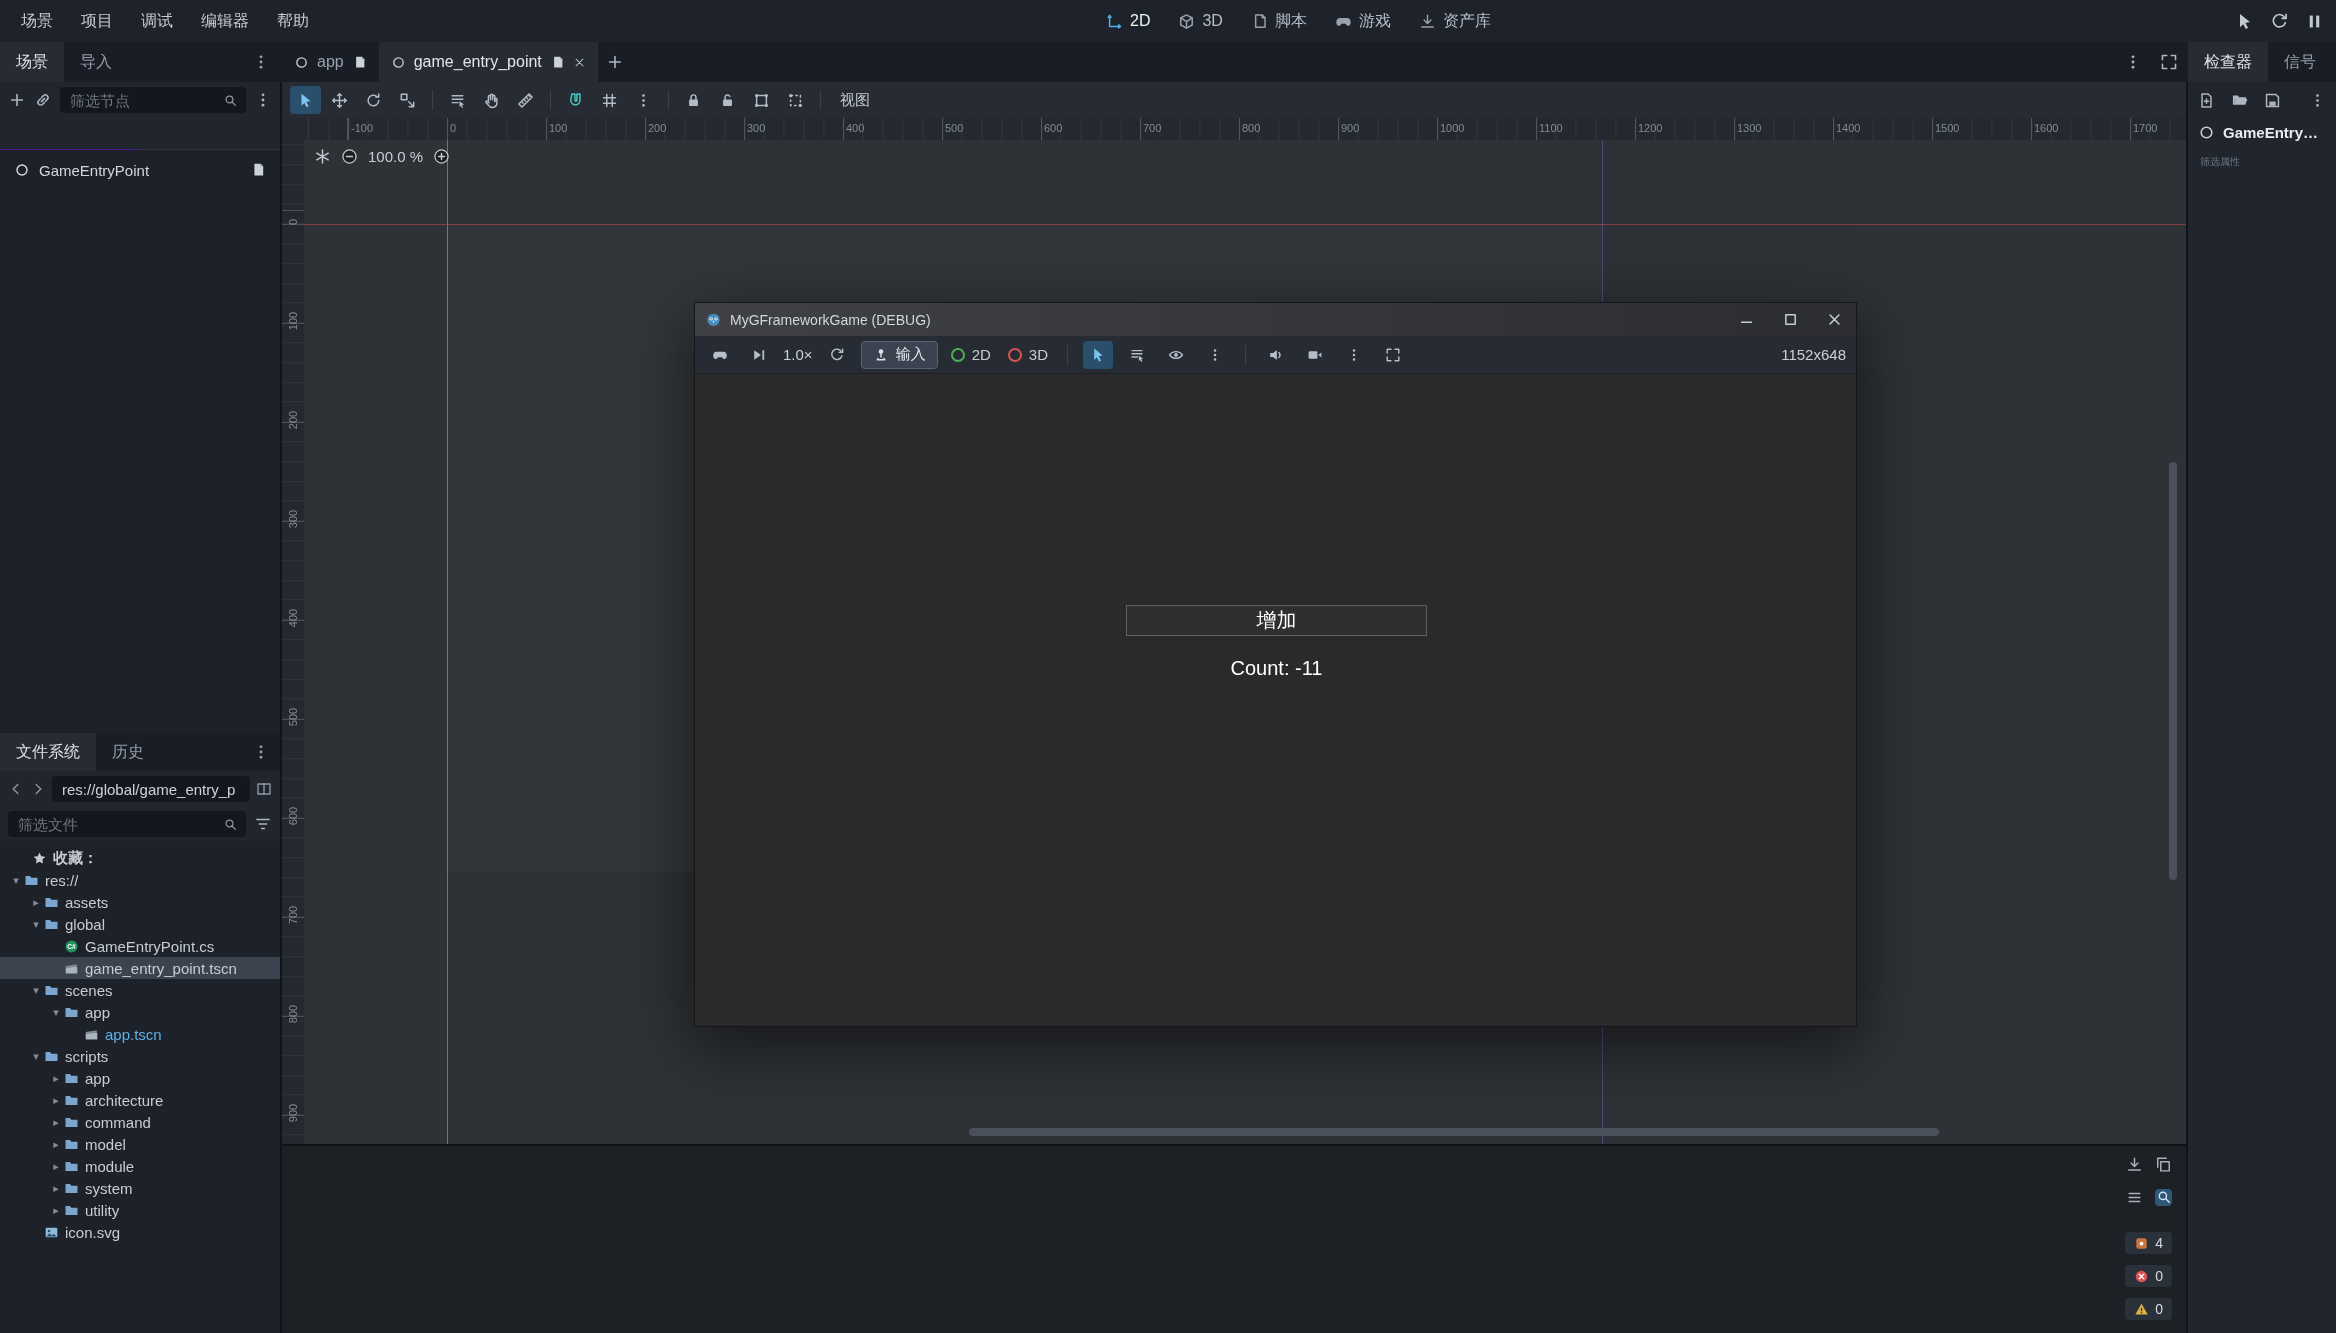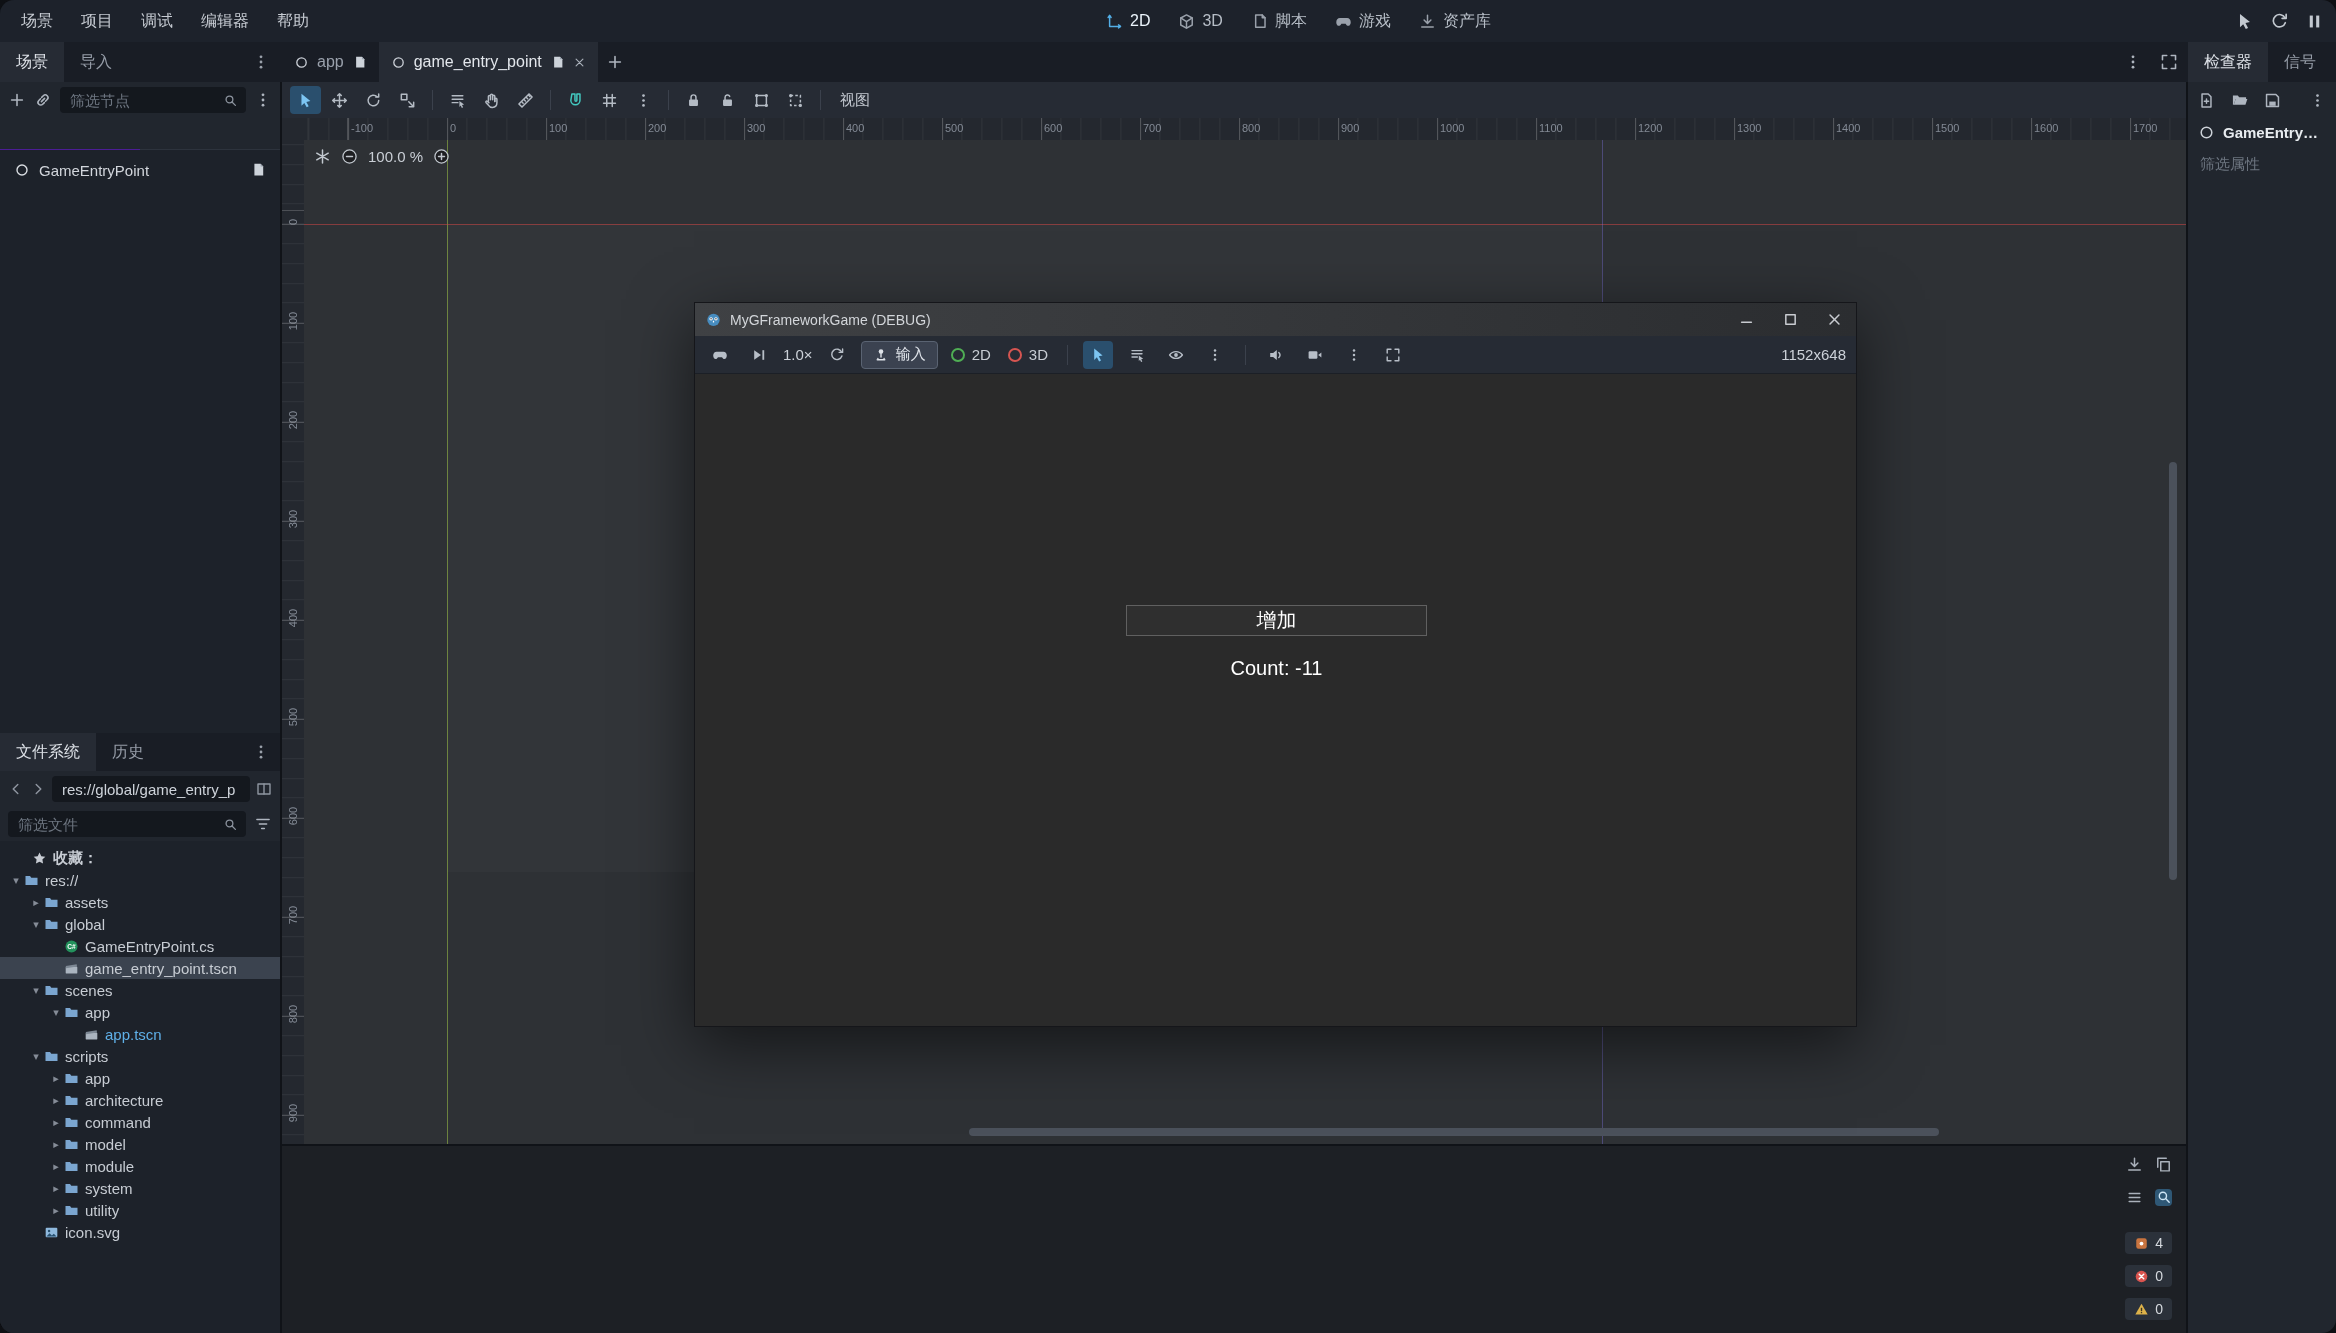--- a/index.html
+++ b/index.html
@@ -1,17 +1,17 @@
 <!DOCTYPE html>
 <html><head>
 <meta charset="utf-8">
 <style>
   html,body{margin:0;padding:0;background:#0e1014;}
   #stage{position:relative;width:2336px;height:1333px;background:#101318;overflow:hidden;
-         font-family:"Liberation Sans",sans-serif;font-size:16px;color:#c8cdd4;border-radius:14px;-webkit-font-smoothing:antialiased;}
+         font-family:"Liberation Sans",sans-serif;font-size:16px;color:#c8cdd4;-webkit-font-smoothing:antialiased;}
   .ic{display:inline-flex;align-items:center;justify-content:center;width:18px;height:18px;flex:none;}
   .ic svg{width:100%;height:100%;}
   input{font-family:"Liberation Sans",sans-serif;}
 
   
   #menubar{position:absolute;left:0;top:0;width:2336px;height:42px;background:#1d222b;display:flex;align-items:center;z-index:6;}
   #menus{display:flex;gap:6px;padding-left:10px;}
   .menu-item{padding:4px 11px;border-radius:4px;color:#c6cbd2;font-size:16px;}
   #workspaces{position:absolute;left:1096px;top:0;height:42px;display:flex;gap:8px;align-items:center;}
   .ws{display:flex;align-items:center;gap:7px;padding:5px 10px;border-radius:4px;color:#b6bdc6;}
@@ -131,21 +131,21 @@
   #count-label{position:absolute;top:283px;left:431px;width:301px;text-align:center;font-size:20px;color:#ffffff;}
 
   
   #right-dock{position:absolute;left:2188px;top:82px;width:148px;bottom:0;background:#21262e;}
   #insp-toolbar{display:flex;align-items:center;height:36px;padding:0 10px;gap:16px;color:#b0b7c0;}
   #insp-toolbar .ic{width:17px;height:17px;}
   #insp-toolbar .tbtn:last-child{margin-left:auto;}
   #insp-node{display:flex;align-items:center;gap:8px;padding:6px 10px;color:#e8ecf0;font-weight:bold;font-size:15px;}
   #insp-node .ic{width:17px;height:17px;color:#cdd2d8;}
   #insp-node .name{flex:1;min-width:0;overflow:hidden;text-overflow:ellipsis;white-space:nowrap;}
-  #insp-filter{padding:8px 12px;color:#6d7580;font-size:15px;}
+  #insp-filter{padding:8px 12px;color:#6d7580;font-size:10px;}
 
   
   #output-panel{position:absolute;left:282px;top:1146px;width:1904px;height:187px;background:#1d2025;}
   #output-lines{position:absolute;left:16px;top:8px;margin:0;font:15px/21px "DejaVu Sans Mono",monospace;color:#c3c9d0;white-space:pre;}
   #output-side{position:absolute;right:14px;top:6px;display:flex;flex-direction:column;align-items:flex-end;gap:9px;}
   .oside-row{display:flex;gap:12px;align-items:center;color:#aab1bb;height:24px;}
   .oside-row .ic{width:17px;height:17px;}
   .ic-box{width:26px;height:24px;border-radius:4px;}
   .ic-box.active{background:#2f5876;color:#cfe6f6;}
   .ic-box svg{width:16px;height:16px;}

